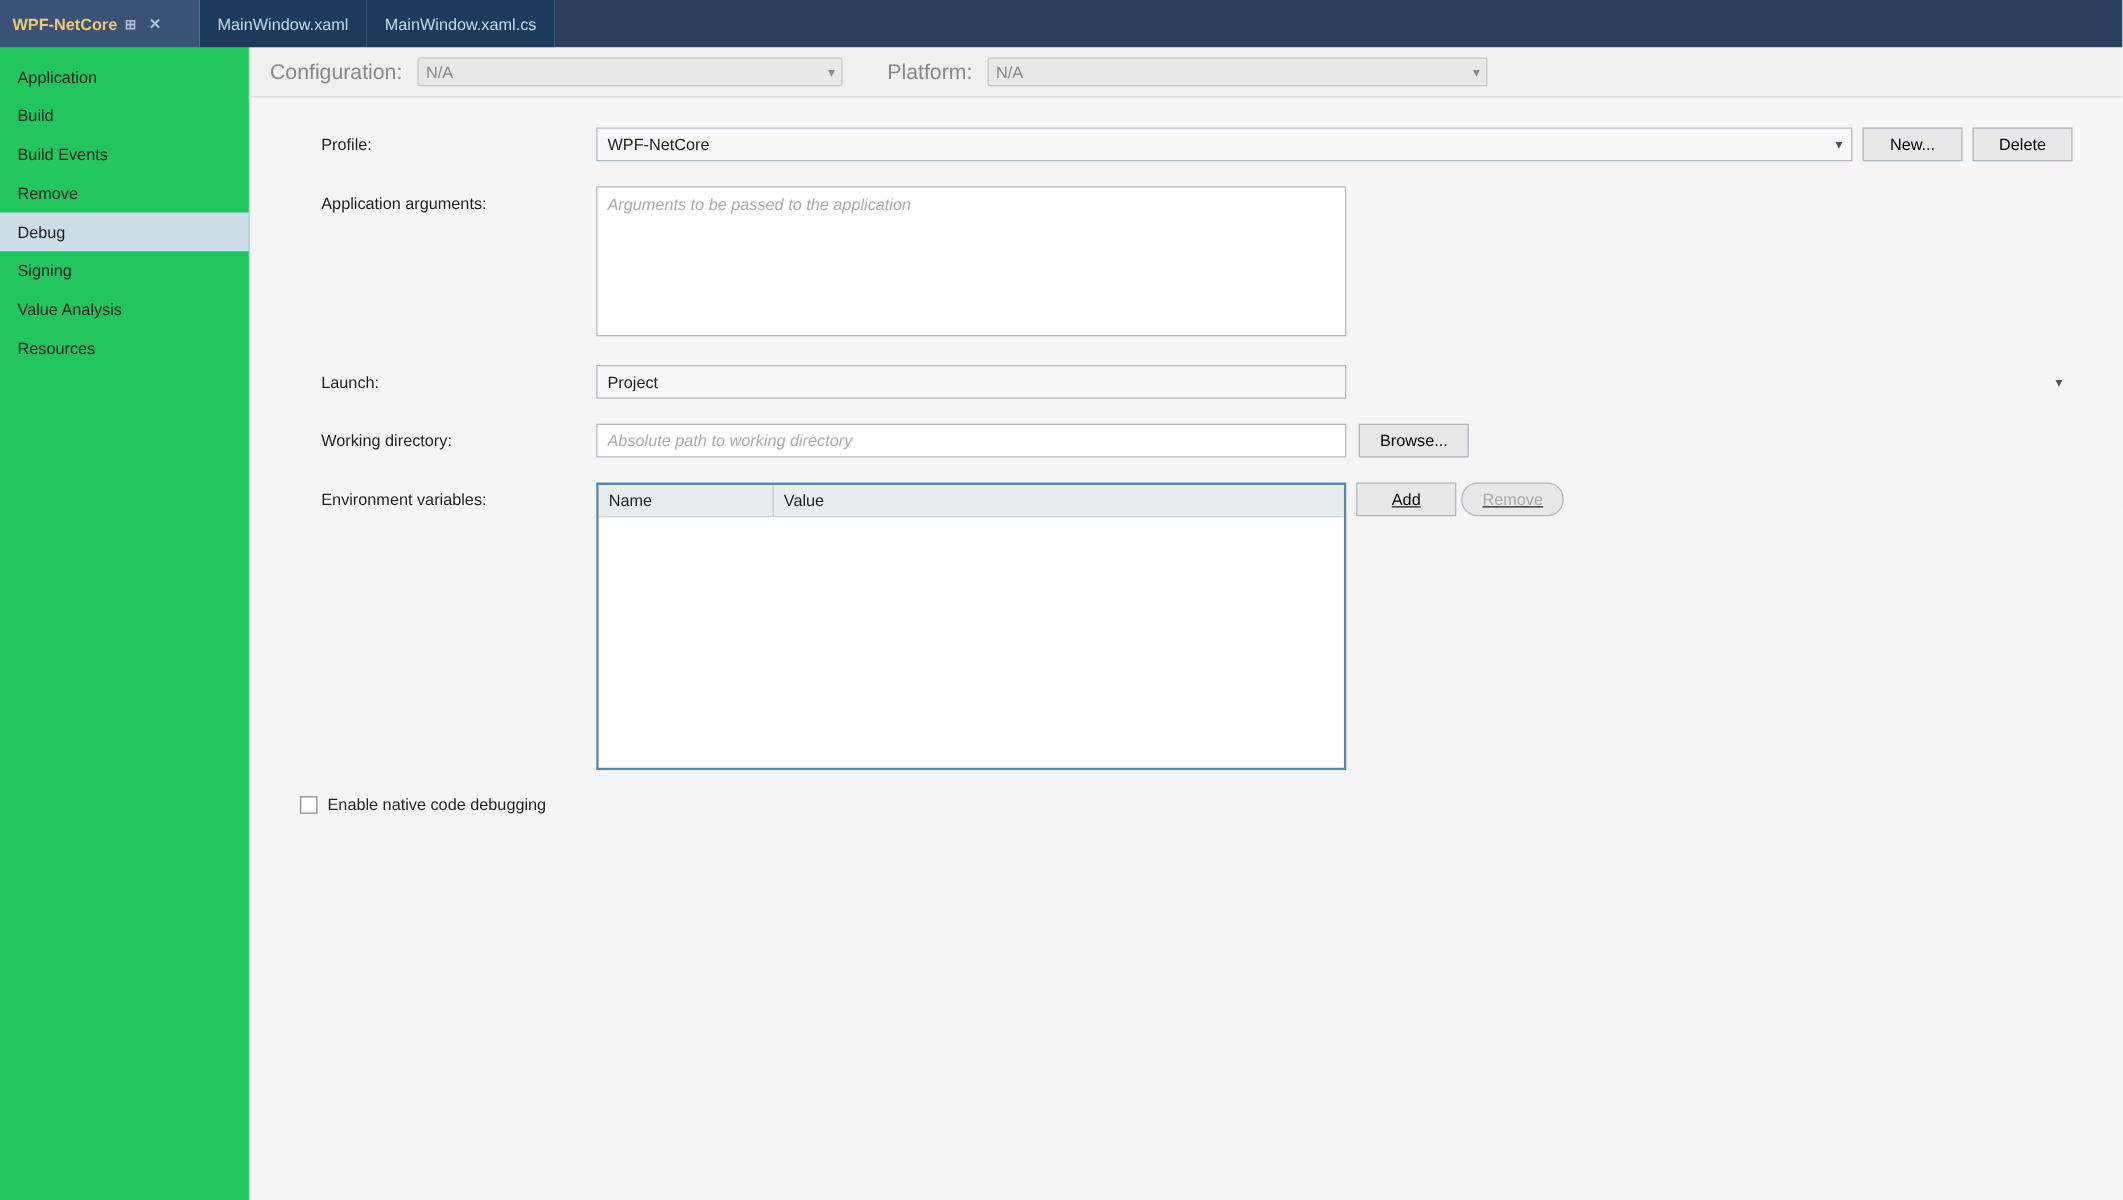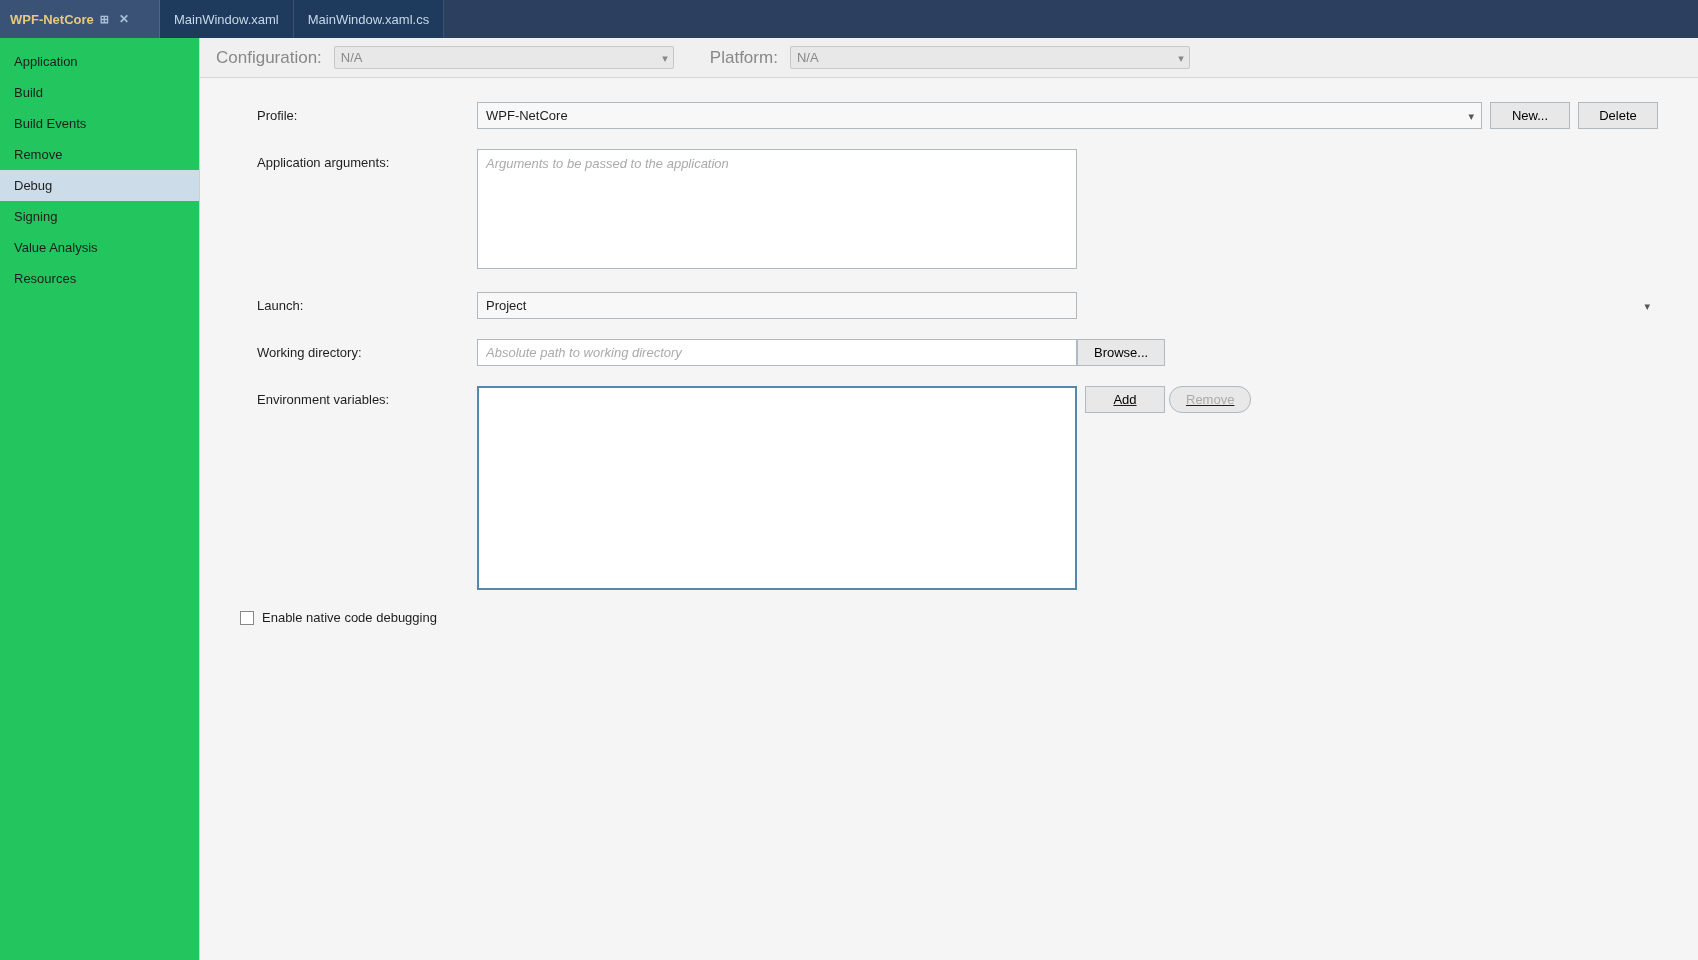--- a/index.html
+++ b/index.html
@@ -230,21 +230,21 @@
     }
     .app-args-textarea::placeholder {
       color: #aaa;
       font-style: italic;
     }
 
     
     .working-dir-row {
       display: flex;
       align-items: center;
-      gap: 0;
+      gap: 10px;
     }
     .working-dir-input {
       width: 600px;
       border: 1px solid #b0b8c0;
       background: #fff;
       padding: 5px 8px;
       font-size: 13px;
       color: #aaa;
       font-style: italic;
       font-family: 'Segoe UI', Arial, sans-serif;
@@ -419,20 +419,24 @@
             <button class="btn">Browse...</button>
           </div>
         </div>
       </div>
 
       <div class="form-row">
         <div class="form-label">Environment variables:</div>
         <div class="form-control">
           <div class="env-vars-wrap">
             <div class="env-table-container">
+              <div class="env-table-header">
+                <div class="env-col-name">Name</div>
+                <div class="env-col-value">Value</div>
+              </div>
               <div class="env-table-body"></div>
             </div>
             <div class="env-btn-col">
               <button class="btn">Add</button>
               <button class="btn" disabled="">Remove</button>
             </div>
           </div>
         </div>
       </div>
 

